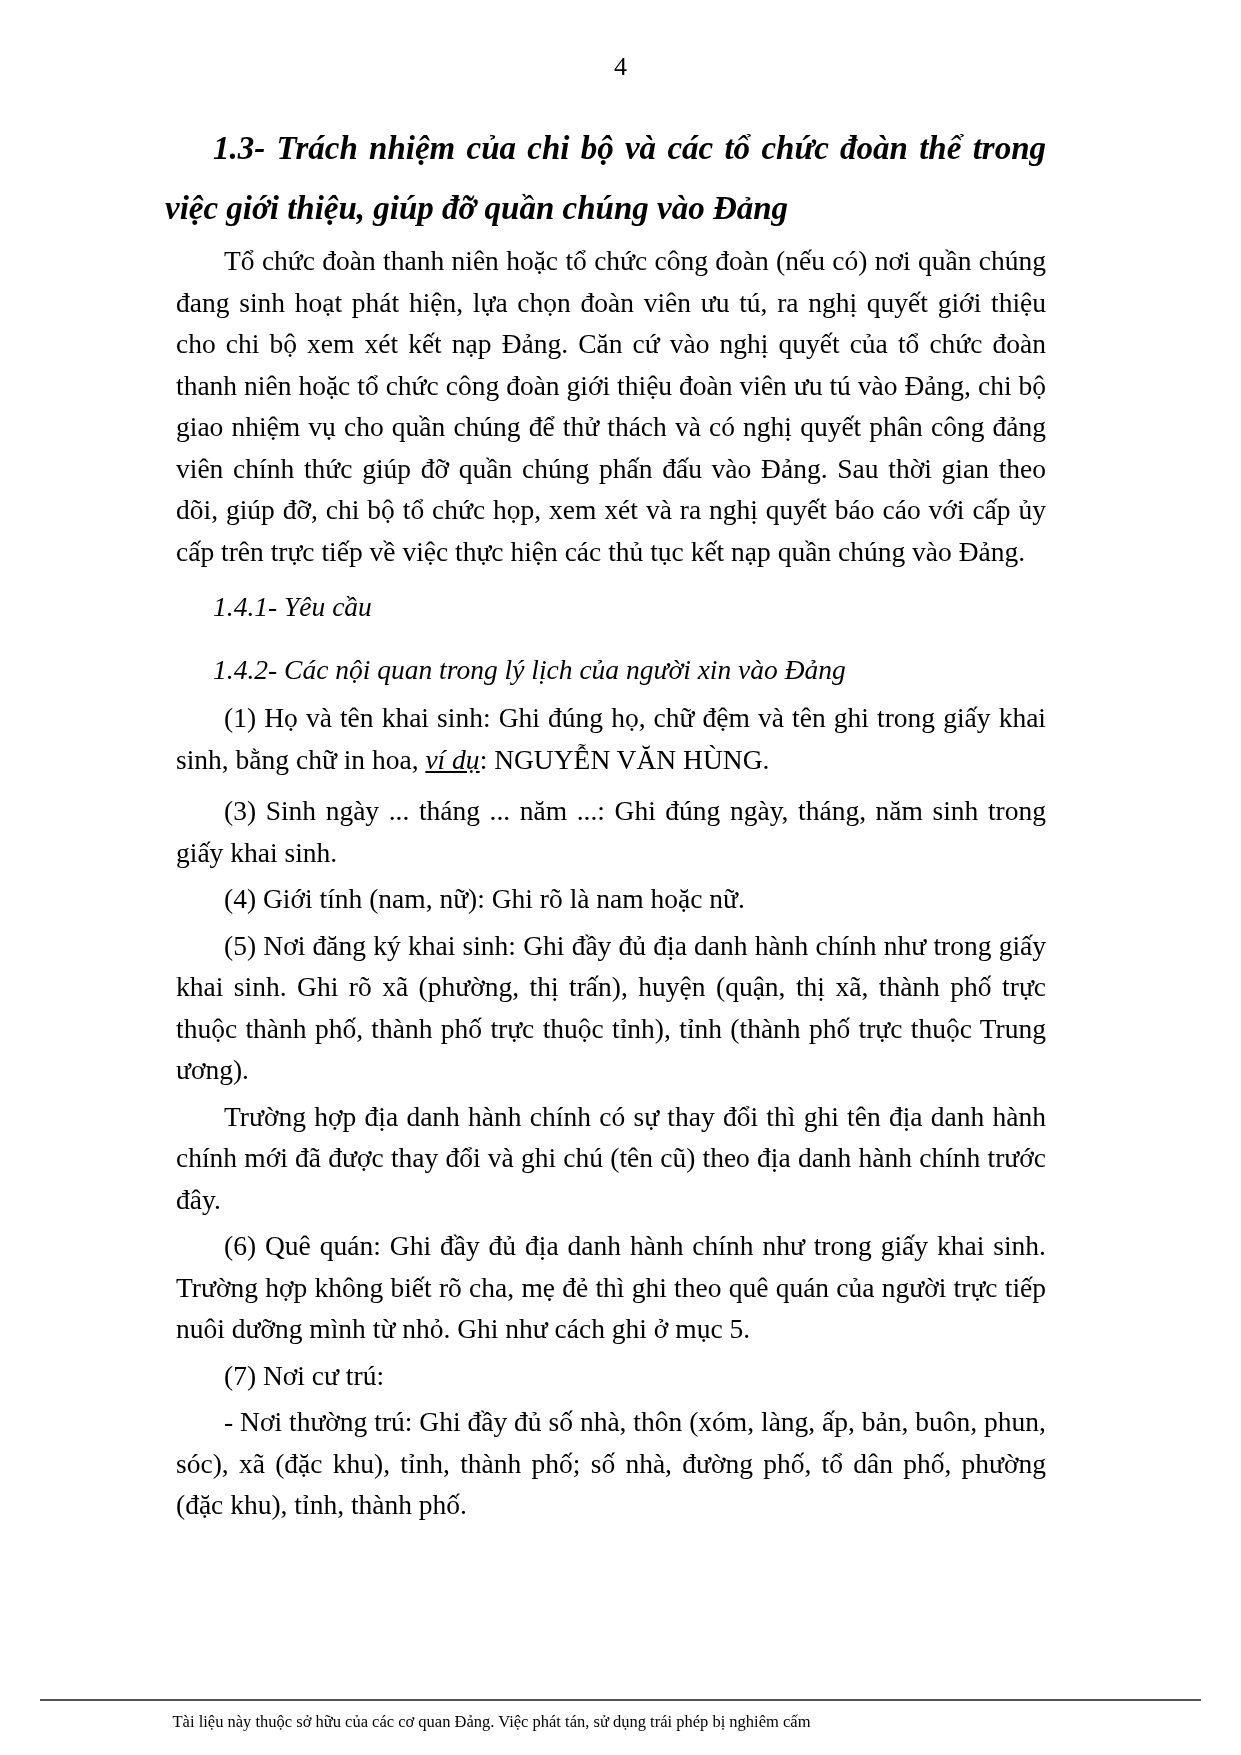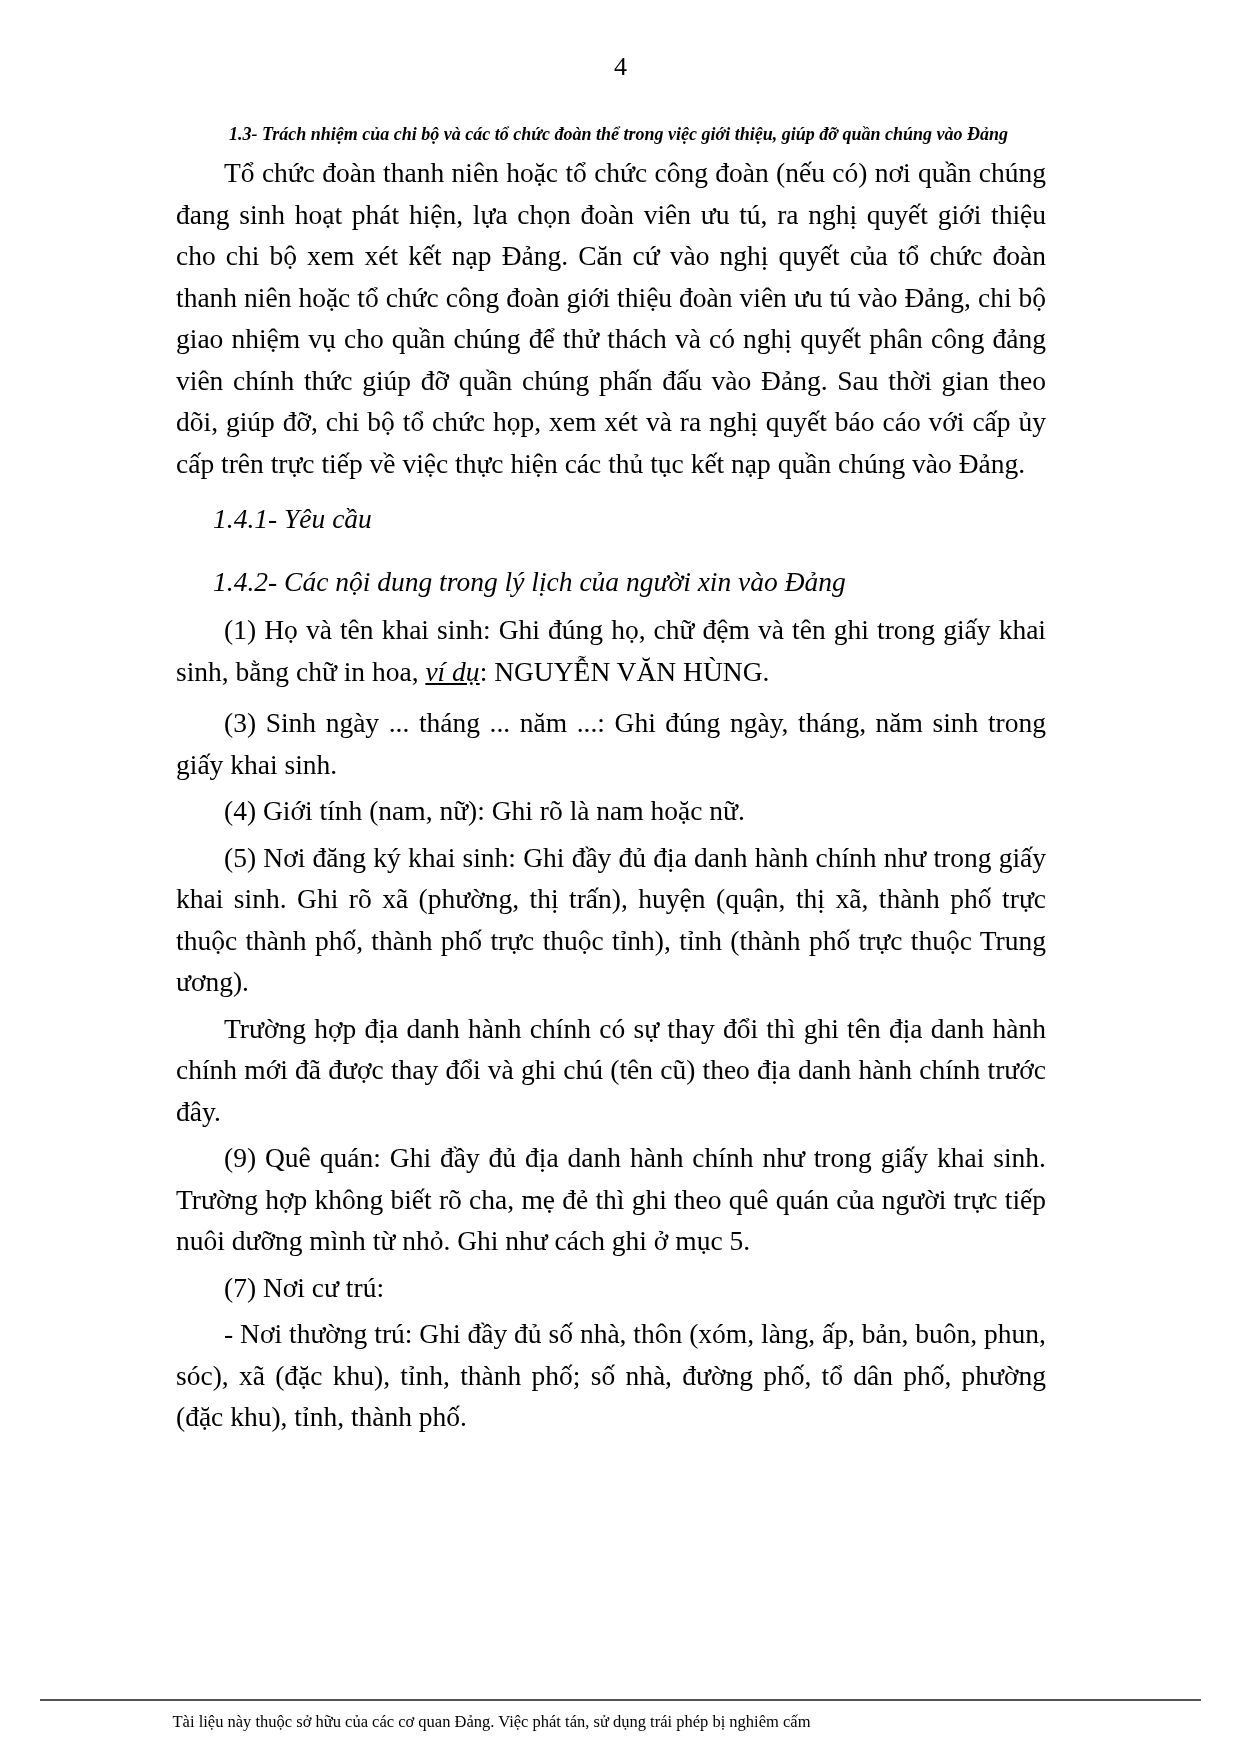--- a/index.html
+++ b/index.html
@@ -41,23 +41,23 @@
   p.body-text {
     margin: 0 0 0 11px;
     font-size: 27.5px;
     line-height: 41.5px;
     text-align: justify;
     text-justify: inter-word;
     text-indent: 48px;
     hyphens: none;
   }
   .h-bold-italic {
-    margin: 8px 0 2px 16px;
-    font-size: 18px;
-    line-height: 32px;
+    margin: 8px 0 2px 0;
+    font-size: 33px;
+    line-height: 60px;
     font-weight: bold;
     font-style: italic;
     text-align: justify;
     text-indent: 48px;
   }
   .h-italic {
     margin: 5px 0 2px 0;
     font-size: 27.5px;
     line-height: 41.5px;
     font-style: italic;
@@ -102,21 +102,21 @@
     <div class="spacer-sm"></div>
 
 
     <div class="h-italic">1.4.1- Yêu cầu</div>
 
     <div class="spacer-xs"></div>
 
 
     <div class="spacer-sm"></div>
 
-    <div class="h-italic">1.4.2- Các nội dung trong lý lịch của người xin vào Đảng</div>
+    <div class="h-italic">1.4.2- Các nội quan trong lý lịch của người xin vào Đảng</div>
 
     <div class="spacer-xs"></div>
 
     <p class="body-text"><span>(1) Họ và tên khai sinh: Ghi đúng họ, chữ đệm và tên ghi trong giấy khai sinh, bằng chữ in hoa, </span><em class="inline-italic">ví dụ</em><span>: NGUYỄN VĂN HÙNG.</span></p>
 
     <div class="spacer-xs"></div>
 
 
     <div class="spacer-xs"></div>
 
@@ -129,21 +129,21 @@
     <div class="spacer-xs"></div>
 
     <p class="body-text">(5) Nơi đăng ký khai sinh: Ghi đầy đủ địa danh hành chính như trong giấy khai sinh. Ghi rõ xã (phường, thị trấn), huyện (quận, thị xã, thành phố trực thuộc thành phố, thành phố trực thuộc tỉnh), tỉnh (thành phố trực thuộc Trung ương).</p>
 
     <div class="spacer-xs"></div>
 
     <p class="body-text">Trường hợp địa danh hành chính có sự thay đổi thì ghi tên địa danh hành chính mới đã được thay đổi và ghi chú (tên cũ) theo địa danh hành chính trước đây.</p>
 
     <div class="spacer-xs"></div>
 
-    <p class="body-text">(9) Quê quán: Ghi đầy đủ địa danh hành chính như trong giấy khai sinh. Trường hợp không biết rõ cha, mẹ đẻ thì ghi theo quê quán của người trực tiếp nuôi dưỡng mình từ nhỏ. Ghi như cách ghi ở mục 5.</p>
+    <p class="body-text">(6) Quê quán: Ghi đầy đủ địa danh hành chính như trong giấy khai sinh. Trường hợp không biết rõ cha, mẹ đẻ thì ghi theo quê quán của người trực tiếp nuôi dưỡng mình từ nhỏ. Ghi như cách ghi ở mục 5.</p>
 
     <div class="spacer-xs"></div>
 
     <p class="body-text">(7) Nơi cư trú:</p>
 
     <div class="spacer-xs"></div>
 
     <p class="body-text">- Nơi thường trú: Ghi đầy đủ số nhà, thôn (xóm, làng, ấp, bản, buôn, phun, sóc), xã (đặc khu), tỉnh, thành phố; số nhà, đường phố, tổ dân phố, phường (đặc khu), tỉnh, thành phố.</p>
 
   </div>

